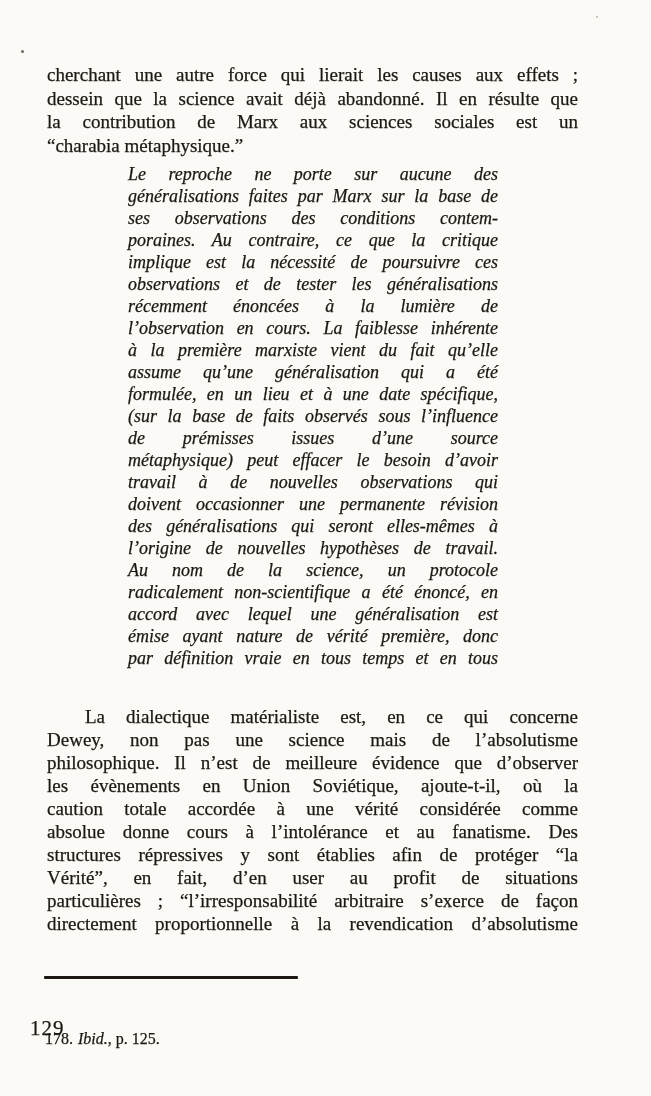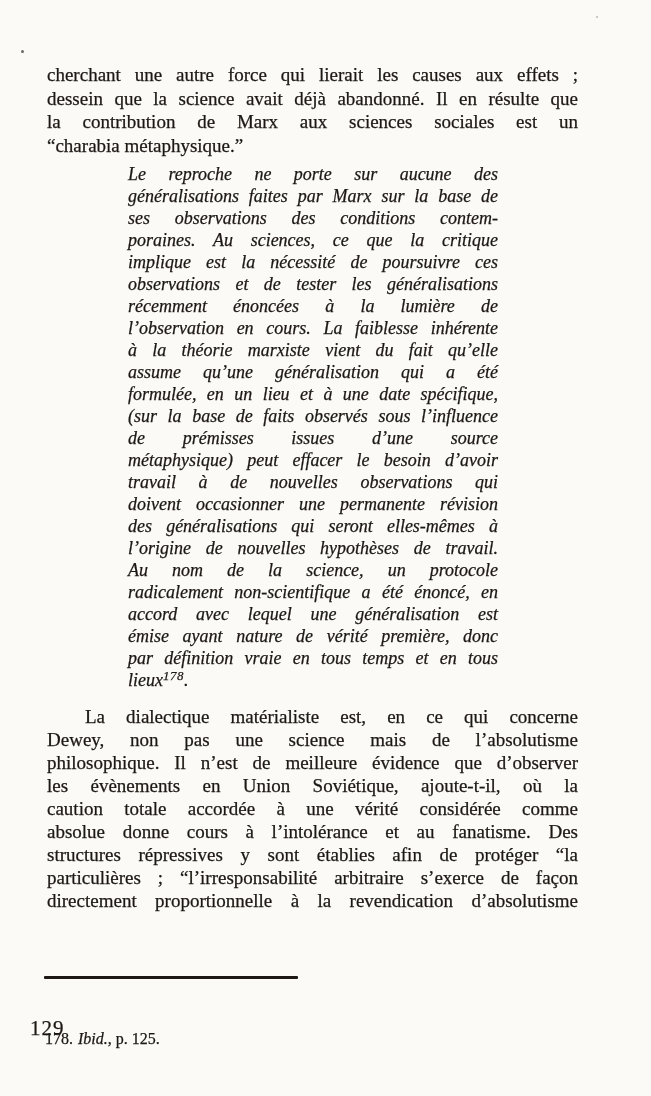--- a/index.html
+++ b/index.html
@@ -113,54 +113,52 @@
       <div class="tline">dessein que la science avait déjà abandonné. Il en résulte que</div>
       <div class="tline">la contribution de Marx aux sciences sociales est un</div>
       <div class="tline">“charabia métaphysique.”</div>
     </div>
 
   <div id="blockquote" class="para">
     <div>
         <div class="tline">Le reproche ne porte sur aucune des</div>
         <div class="tline">généralisations faites par Marx sur la base de</div>
         <div class="tline">ses observations des conditions contem-</div>
-        <div class="tline">poraines. Au sciences, ce que la critique</div>
+        <div class="tline">poraines. Au contraire, ce que la critique</div>
         <div class="tline">implique est la nécessité de poursuivre ces</div>
         <div class="tline">observations et de tester les généralisations</div>
         <div class="tline">récemment énoncées à la lumière de</div>
         <div class="tline">l’observation en cours. La faiblesse inhérente</div>
-        <div class="tline">à la théorie marxiste vient du fait qu’elle</div>
+        <div class="tline">à la première marxiste vient du fait qu’elle</div>
         <div class="tline">assume qu’une généralisation qui a été</div>
         <div class="tline">formulée, en un lieu et à une date spécifique,</div>
         <div class="tline">(sur la base de faits observés sous l’influence</div>
         <div class="tline">de prémisses issues d’une source</div>
         <div class="tline">métaphysique) peut effacer le besoin d’avoir</div>
         <div class="tline">travail à de nouvelles observations qui</div>
         <div class="tline">doivent occasionner une permanente révision</div>
         <div class="tline">des généralisations qui seront elles-mêmes à</div>
         <div class="tline">l’origine de nouvelles hypothèses de travail.</div>
         <div class="tline">Au nom de la science, un protocole</div>
         <div class="tline">radicalement non-scientifique a été énoncé, en</div>
         <div class="tline">accord avec lequel une généralisation est</div>
         <div class="tline">émise ayant nature de vérité première, donc</div>
         <div class="tline">par définition vraie en tous temps et en tous</div>
       </div>
-    <div class="tline quote-last" style="text-align-last:left;">
-      <span>lieux</span><sup>178</sup><span>.</span>
-    </div>
   </div>
 
   <div id="para-closing" class="para">
       <div class="tline">La dialectique matérialiste est, en ce qui concerne</div>
       <div class="tline">Dewey, non pas une science mais de l’absolutisme</div>
       <div class="tline">philosophique. Il n’est de meilleure évidence que d’observer</div>
       <div class="tline">les évènements en Union Soviétique, ajoute-t-il, où la</div>
       <div class="tline">caution totale accordée à une vérité considérée comme</div>
       <div class="tline">absolue donne cours à l’intolérance et au fanatisme. Des</div>
       <div class="tline">structures répressives y sont établies afin de protéger “la</div>
+      <div class="tline">Vérité”, en fait, d’en user au profit de situations</div>
       <div class="tline">particulières ; “l’irresponsabilité arbitraire s’exerce de façon</div>
       <div class="tline">directement proportionnelle à la revendication d’absolutisme</div>
     </div>
 
   <div class="footnote-rule"></div>
 
   <div class="footnote">
     <span>178.</span><span class="ital">Ibid.</span><span>, p. 125.</span>
   </div>
 

